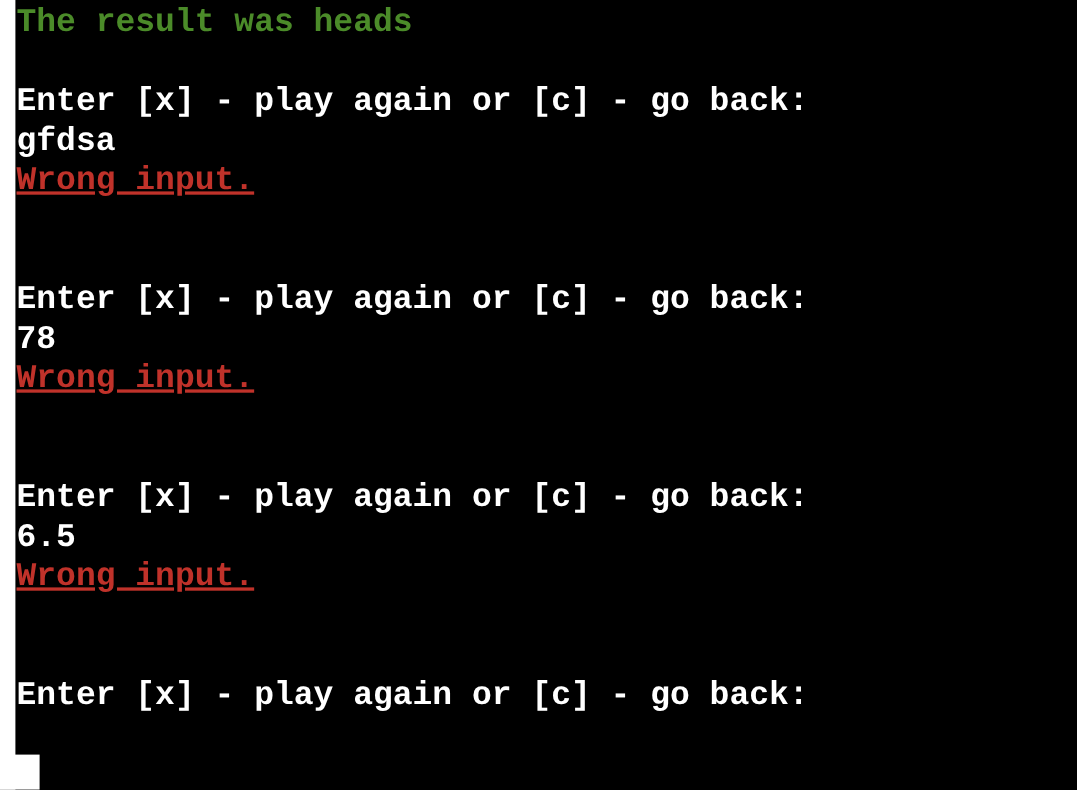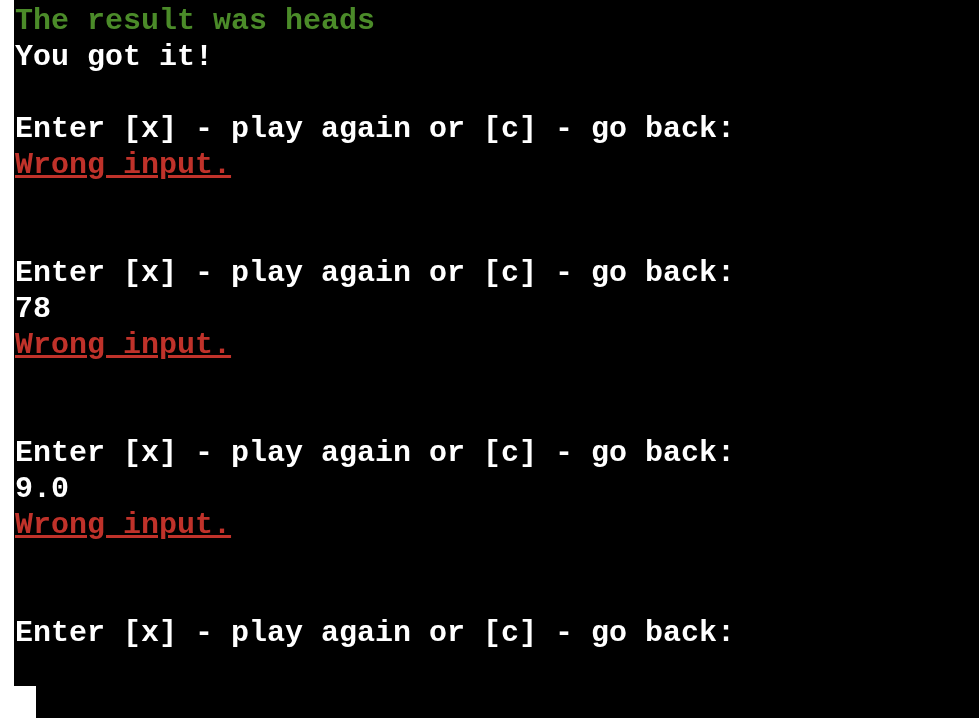--- a/index.html
+++ b/index.html
@@ -79,44 +79,44 @@
 <body>
 
 <div id="terminal">
 
   <div id="left-gutter"></div>
 
   <div id="console">
 
     <div class="line c-green">The result was heads</div>
 
-    <div class="line c-white">You got it!</div>
 
     <div class="line blank"></div>
 
     <div class="line c-white">Enter [x] - play again or [c] - go back:</div>
 
+    <div class="line c-white">gfdsa</div>
 
     <div class="line c-red">Wrong input.</div>
 
     <div class="line blank"></div>
     <div class="line blank"></div>
 
     <div class="line c-white">Enter [x] - play again or [c] - go back:</div>
 
     <div class="line c-white">78</div>
 
     <div class="line c-red">Wrong input.</div>
 
     <div class="line blank"></div>
     <div class="line blank"></div>
 
     <div class="line c-white">Enter [x] - play again or [c] - go back:</div>
 
-    <div class="line c-white">9.0</div>
+    <div class="line c-white">6.5</div>
 
     <div class="line c-red">Wrong input.</div>
 
     <div class="line blank"></div>
     <div class="line blank"></div>
 
     <div class="line c-white">Enter [x] - play again or [c] - go back:</div>
 
   </div>
 

